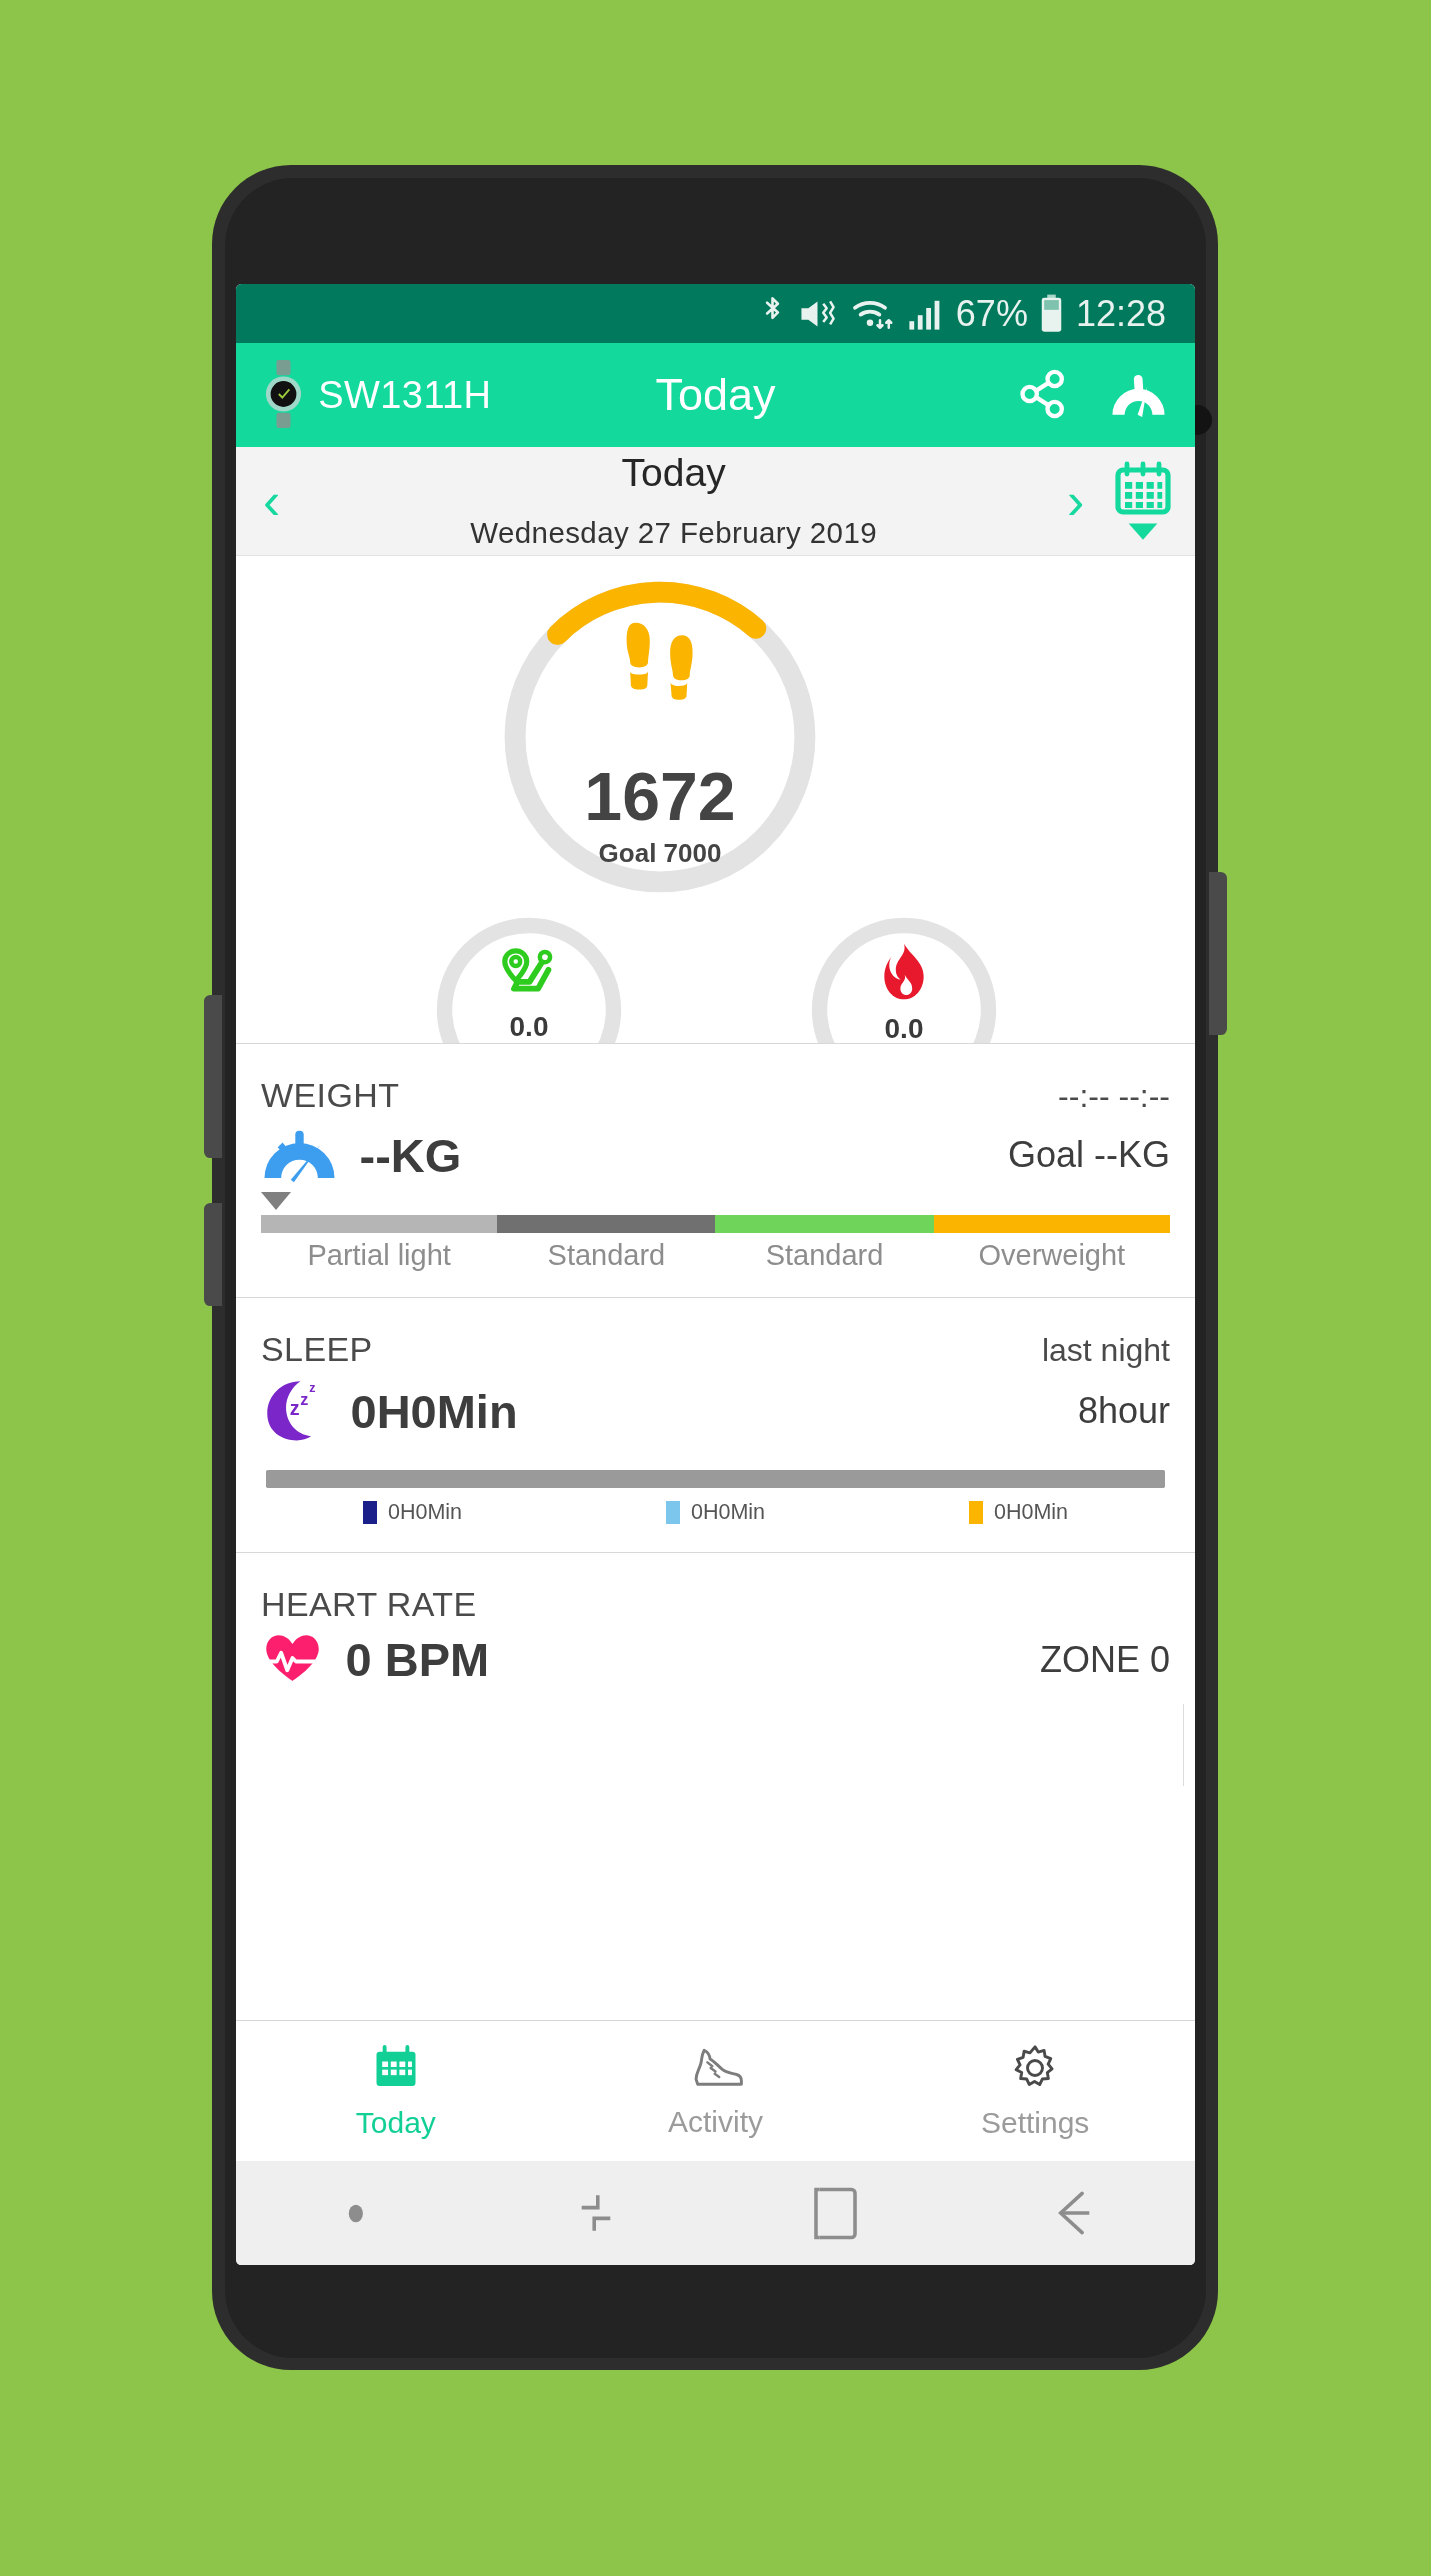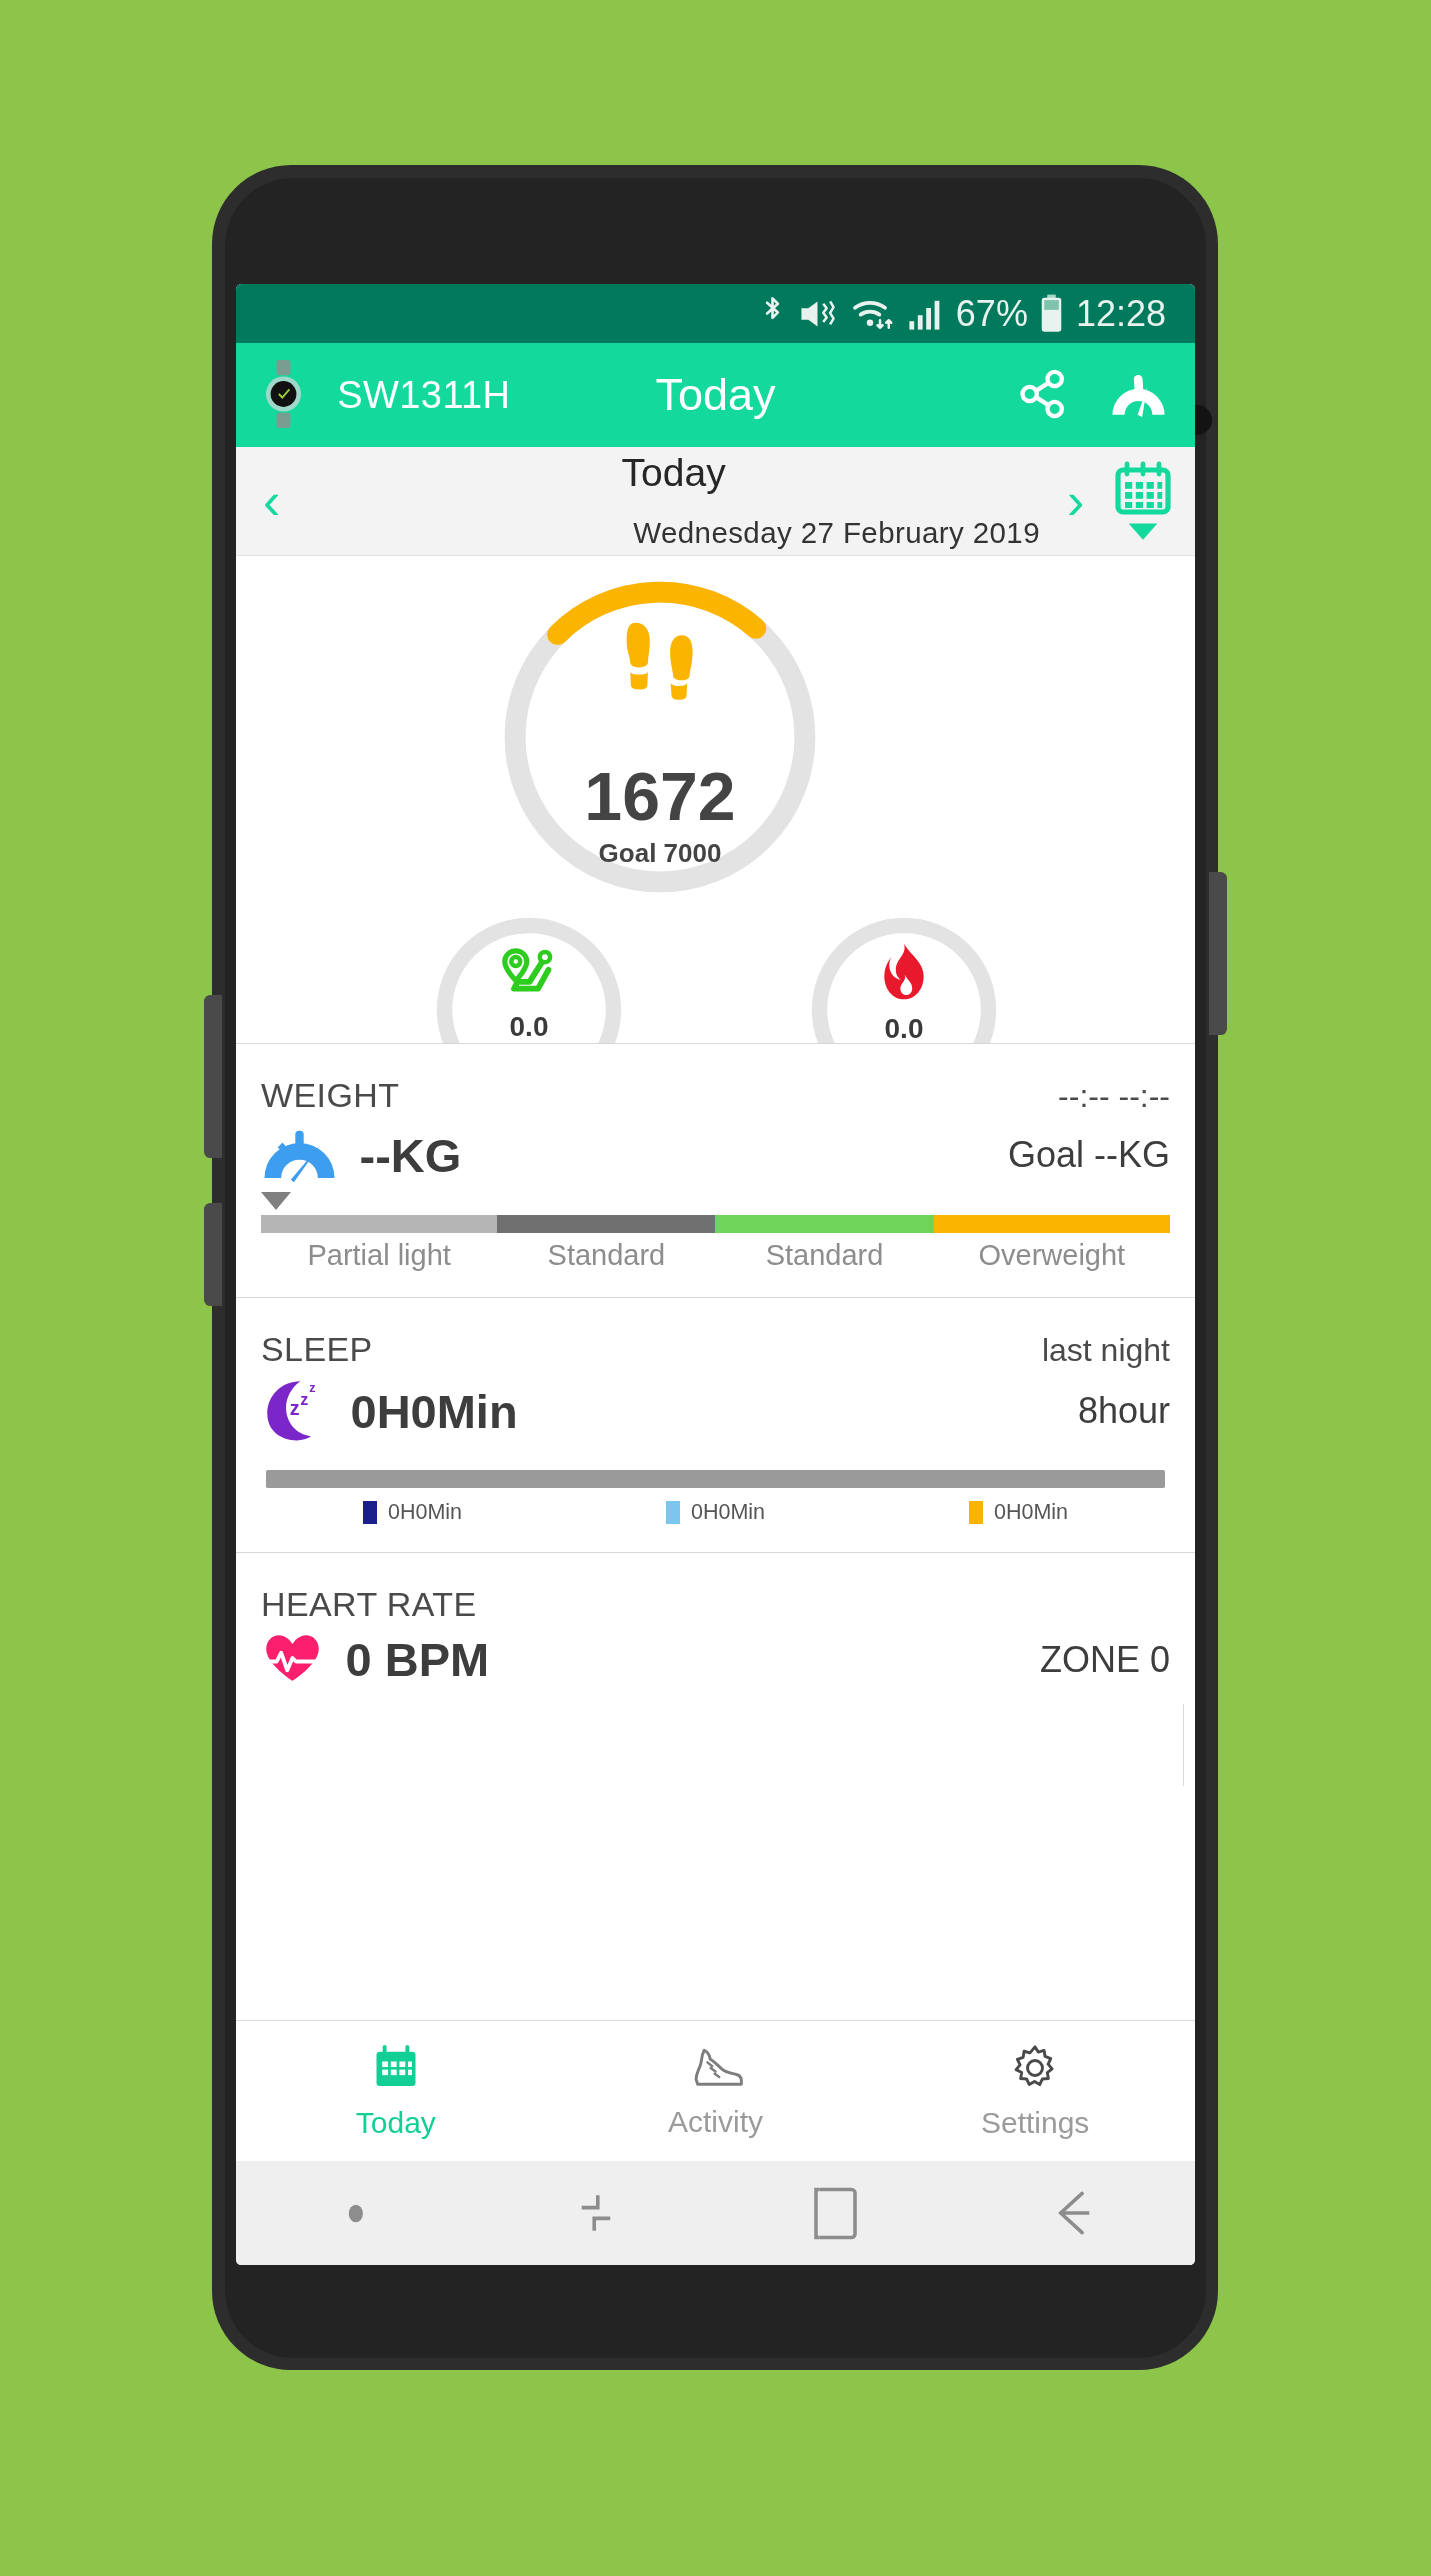--- a/index.html
+++ b/index.html
@@ -68,21 +68,20 @@
   .sb-icon { display: flex; align-items: center; }
   .sb-text { font-size: 36px; color: #e8f3ef; letter-spacing: 0px; }
 
   
   .appbar {
     position: relative;
     height: 104px;
     background: #14d99d;
     display: flex; align-items: center;
     padding: 0 27px;
-    gap: 19px;
   }
   .appbar .dev-name {
     color: #ffffff; font-size: 38px; margin-left: 14.3px; letter-spacing: 0.4px;
   }
   .appbar .title {
     color: #ffffff; font-size: 45px; position: absolute; left: 0; right: 0;
     text-align: center; pointer-events: none;
   }
   .appbar-right { margin-left: auto; display: flex; align-items: center; gap: 41px; z-index: 2; }
 
@@ -90,21 +89,21 @@
   .datebar {
     position: relative;
     height: 109px;
     background: #f3f3f3;
     display: flex; align-items: center;
     border-bottom: 1.8px solid #e2e2e2;
   }
   .chev { color: #17d9a0; font-size: 52px; line-height: 1; padding: 0 27px; font-weight: 500;}
   .date-center { flex: 1; text-align: center; }
   .date-today { font-size: 39px; color: #262626; line-height: 1.06; }
-  .date-full { font-size: 29.5px; color: #333333; margin-top: 22px; letter-spacing: 0.4px; text-align: right; }
+  .date-full { font-size: 29.5px; color: #333333; margin-top: 22px; letter-spacing: 0.4px; }
   .cal-btn { padding-right: 19.7px; display: flex; flex-direction: column; align-items: center; }
 
   
   .content { position: relative; background: #bef264; }
 
   .rings-card { position: relative; height: 487px; background: #fff; }
 
   .big-ring { position: absolute; left: 263px; top: 19.7px; width: 322px; height: 322px; }
   .big-center { position: absolute; left: 263px; top: 19.7px; width: 322px; height: 322px;
       display: flex; flex-direction: column; align-items: center; justify-content: center; }

